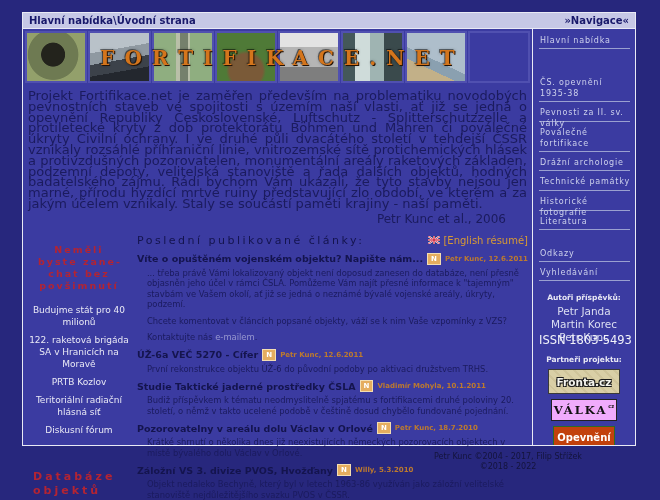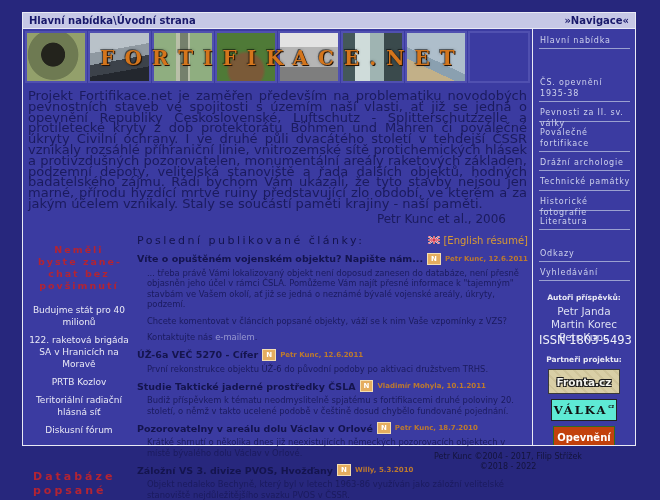--- a/index.html
+++ b/index.html
@@ -91,21 +91,21 @@
   .author{color:#dcdff2;font-size:10.5px;line-height:13px;cursor:pointer;}
   .issn{margin-top:-11px;text-align:center;color:#f2f3fa;font-size:11.5px;white-space:nowrap;}
   .partners-label{margin-top:8px;text-align:center;color:#e8e8f4;font-size:7.5px;font-weight:bold;}
   .logo{display:flex;align-items:center;justify-content:center;margin:5px auto 0;cursor:pointer;text-decoration:none;box-sizing:border-box;}
   .fronta{
     width:72px;height:25px;border:1px solid #3a3a3a;
     background:repeating-linear-gradient(45deg,#d9cfa6 0 5px,#cfc49a 5px 7px);
     color:#f5f5ee;font-weight:bold;font-size:10.5px;
     text-shadow:-1px -1px 0 #1a1a1a,1px -1px 0 #1a1a1a,-1px 1px 0 #1a1a1a,1px 1px 0 #1a1a1a;
   }
-  .valka{width:66px;height:22px;border:1px solid #222;background:#5eead4;color:#111;}
+  .valka{width:66px;height:22px;border:1px solid #222;background:#f0abfc;color:#111;}
   .valka-txt{font-weight:bold;font-size:11.5px;letter-spacing:2px;font-family:"DejaVu Serif","Liberation Serif",serif;}
   .valka-cz{font-size:5px;font-weight:bold;margin-left:1px;align-self:flex-start;padding-top:3px;}
   .opevneni{width:62px;height:22px;border:1px solid #2f6b22;background:#c2410c;color:#fff;font-weight:bold;font-size:10px;}
   
   .footer{
     position:absolute;left:433px;top:452px;width:150px;text-align:center;
     color:#14143c;font-size:8px;line-height:10px;
   }
 </style>
 </head>
@@ -143,21 +143,21 @@
           <div class="left-col">
             <div class="notice-head">Neměli byste zane­chat bez povšimnutí</div>
             <div class="ext-links">
 
             <a class="ext-link">Budujme stát pro 40 milionů</a>
                 <a class="ext-link">122. raketová brigáda SA v Hranicích na Moravě</a>
                 <a class="ext-link">PRTB Kozlov</a>
                 <a class="ext-link">Teritoriální radiační hlásná síť</a>
                 <a class="ext-link">Diskusní fórum</a>
               </div>
-            <div class="db-head">Databáze popsané</div>
+            <div class="db-head">Databáze objektů</div>
             <div class="db-links">
 
             <a class="db-link">Otevři databázi</a>
                 <a class="db-link">Zadej nový objekt</a>
                 <a class="db-link">FAQ</a>
               </div>
           </div>
 
           <div class="main-col">
             <div class="head-row">

